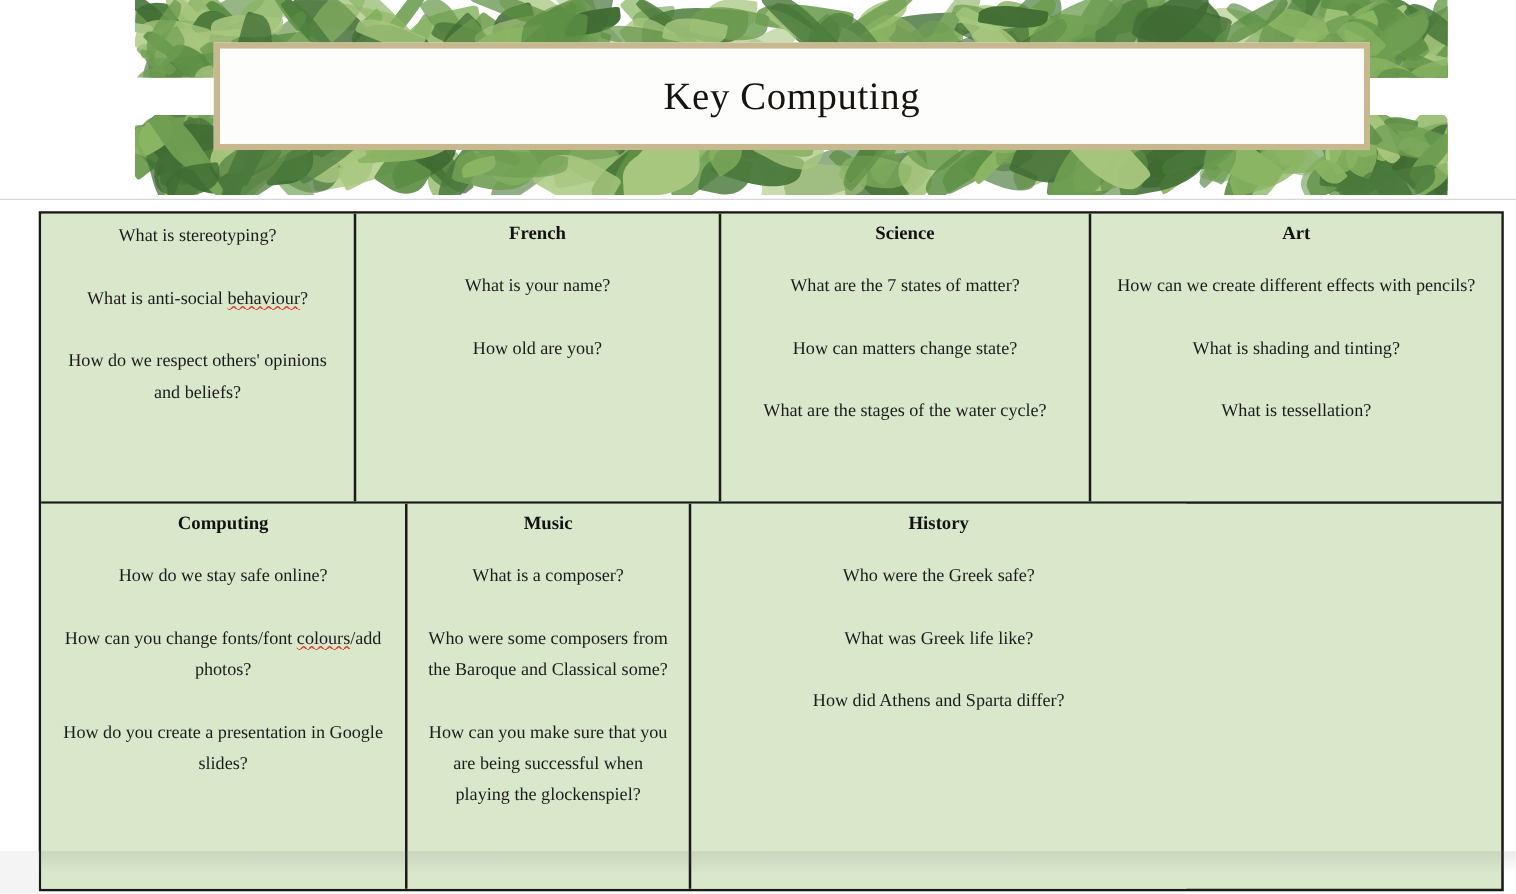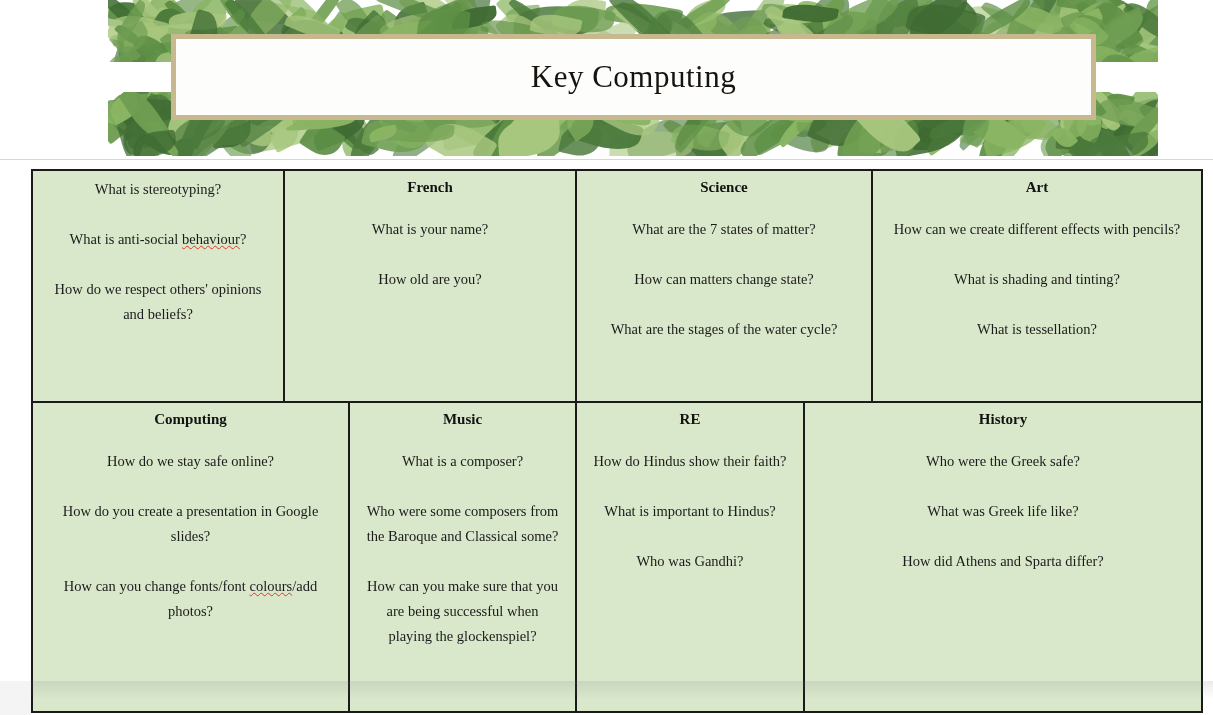--- a/index.html
+++ b/index.html
@@ -587,38 +587,32 @@
     </div>
     <div class="cell" style="width:330px">
       <div class="cell-title">Art</div>
       <div class="q">How can we create different effects with pencils?</div>
       <div class="q">What is shading and tinting?</div>
       <div class="q">What is tessellation?</div>
     </div>
   </div>
 
   <div class="row r2">
-    <div class="cell" style="width:315px">
+    <div class="cell" style="width:291px">
       <div class="cell-title">Computing</div>
       <div class="q">How do we stay safe online?</div>
+      <div class="q">How can you change fonts/font <span class="sp">colours</span>/add photos?</div>
       <div class="q">How do you create a presentation in Google slides?</div>
-      <div class="q">How can you change fonts/font <span class="sp">colours</span>/add photos?</div>
     </div>
     <div class="cell" style="width:227px">
       <div class="cell-title">Music</div>
       <div class="q">What is a composer?</div>
       <div class="q">Who were some composers from the Baroque and Classical some?</div>
       <div class="q">How can you make sure that you are being successful when playing the glockenspiel?</div>
     </div>
-    <div class="cell" style="width:228px">
-      <div class="cell-title">RE</div>
-      <div class="q">How do Hindus show their faith?</div>
-      <div class="q">What is important to Hindus?</div>
-      <div class="q">Who was Gandhi?</div>
-    </div>
     <div class="cell" style="width:398px">
       <div class="cell-title">History</div>
       <div class="q">Who were the Greek safe?</div>
       <div class="q">What was Greek life like?</div>
       <div class="q">How did Athens and Sparta differ?</div>
     </div>
   </div>
 </div>
 
 <div id="fade"></div>

